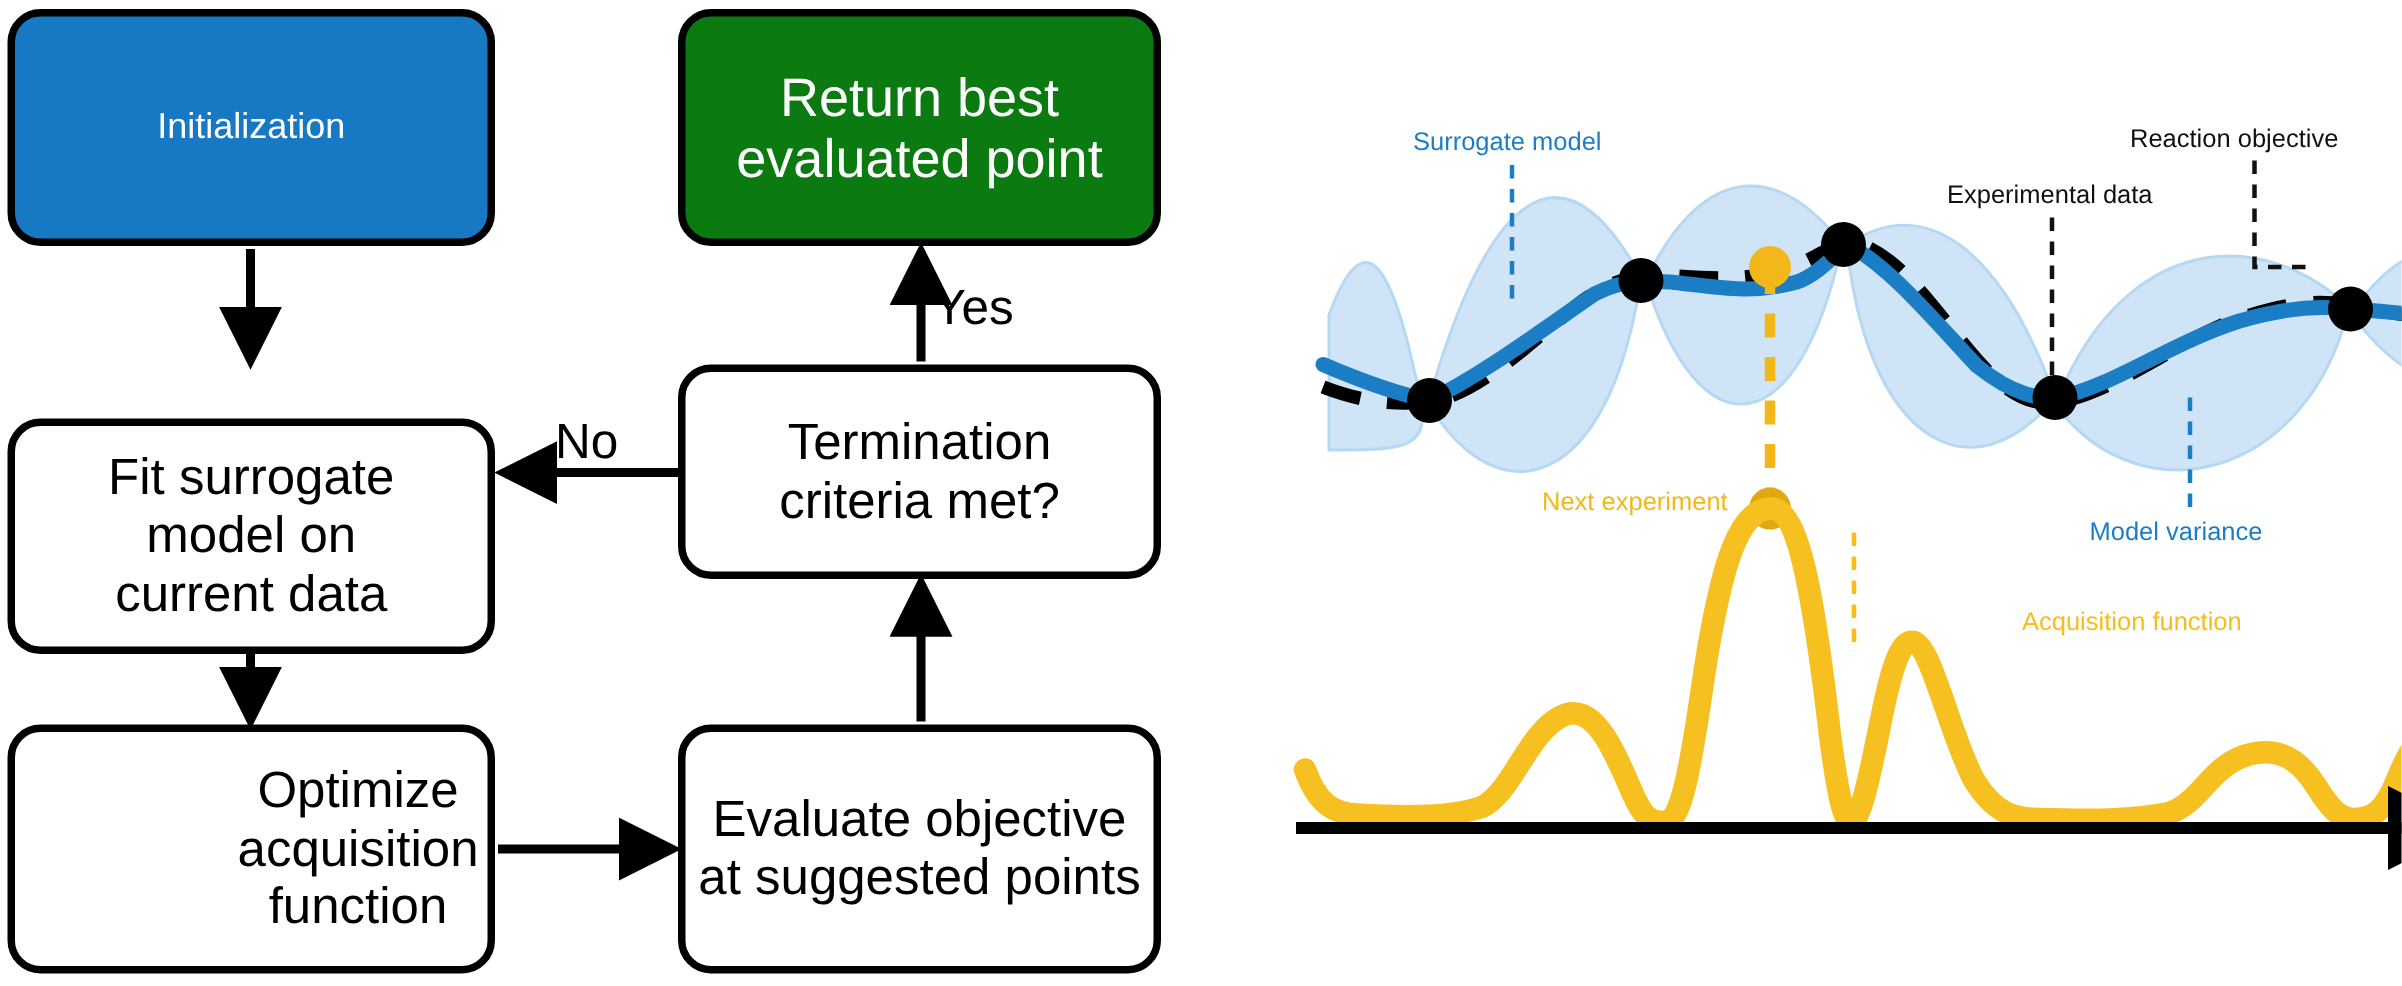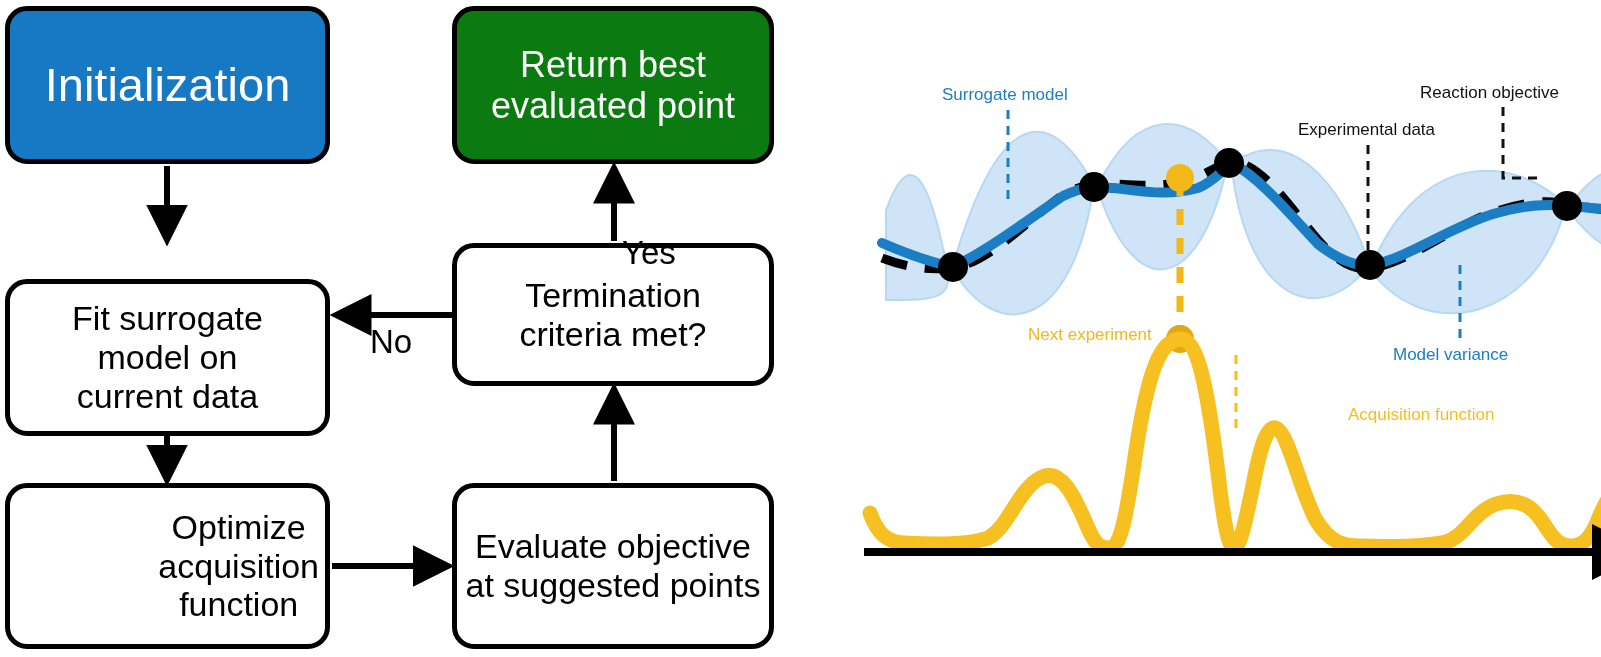--- a/index.html
+++ b/index.html
@@ -14,32 +14,31 @@
     border:5px solid #000;
     border-radius:22px;
     display:flex;align-items:center;justify-content:center;
     text-align:center;
     line-height:1.14;
     font-family:"Liberation Sans",sans-serif;
     font-weight:400;
     -webkit-font-smoothing:antialiased;
   }
   .node span{display:block;padding:0 6px;}
-  .n-init{left:5px;top:6px;width:325px;height:158px;background:#1779c4;color:#fff;font-size:47px;}
+  .n-init{left:5px;top:6px;width:325px;height:158px;background:#1779c4;color:#fff;font-size:24px;}
   .n-ret{left:452px;top:6px;width:322px;height:158px;background:#0b7a10;color:#fff;font-size:36px;}
   .n-fit{left:5px;top:243px;width:325px;height:157px;background:#fff;color:#000;font-size:34px;margin-top:36px;}
   .n-term{left:452px;top:243px;width:322px;height:143px;background:#fff;color:#000;font-size:34px;}
   .n-opt{left:5px;top:483px;width:325px;height:166px;background:#fff;color:#000;font-size:34px;justify-content:flex-end;}
   .n-eval{left:452px;top:483px;width:322px;height:166px;background:#fff;color:#000;font-size:34px;}
 
   .edge-label{
     position:absolute;font-size:33px;color:#000;
     font-family:"Liberation Sans",sans-serif;
     white-space:nowrap;
-    margin-top:48px;
   }
   .lbl-yes{left:622px;top:186px;}
   .lbl-no{left:370px;top:275px;}
 
   
   #plot{position:absolute;left:848px;top:0;width:801px;height:657px;}
   .plabel{
     position:absolute;white-space:nowrap;
     font-family:"Liberation Sans",sans-serif;
     font-size:17px;font-weight:400;

